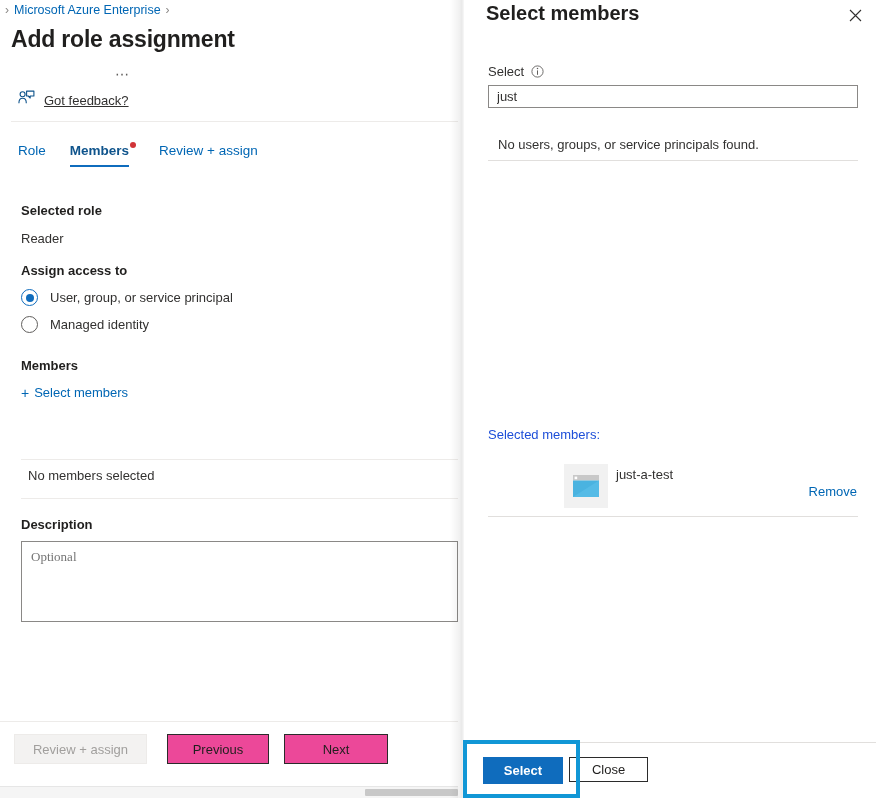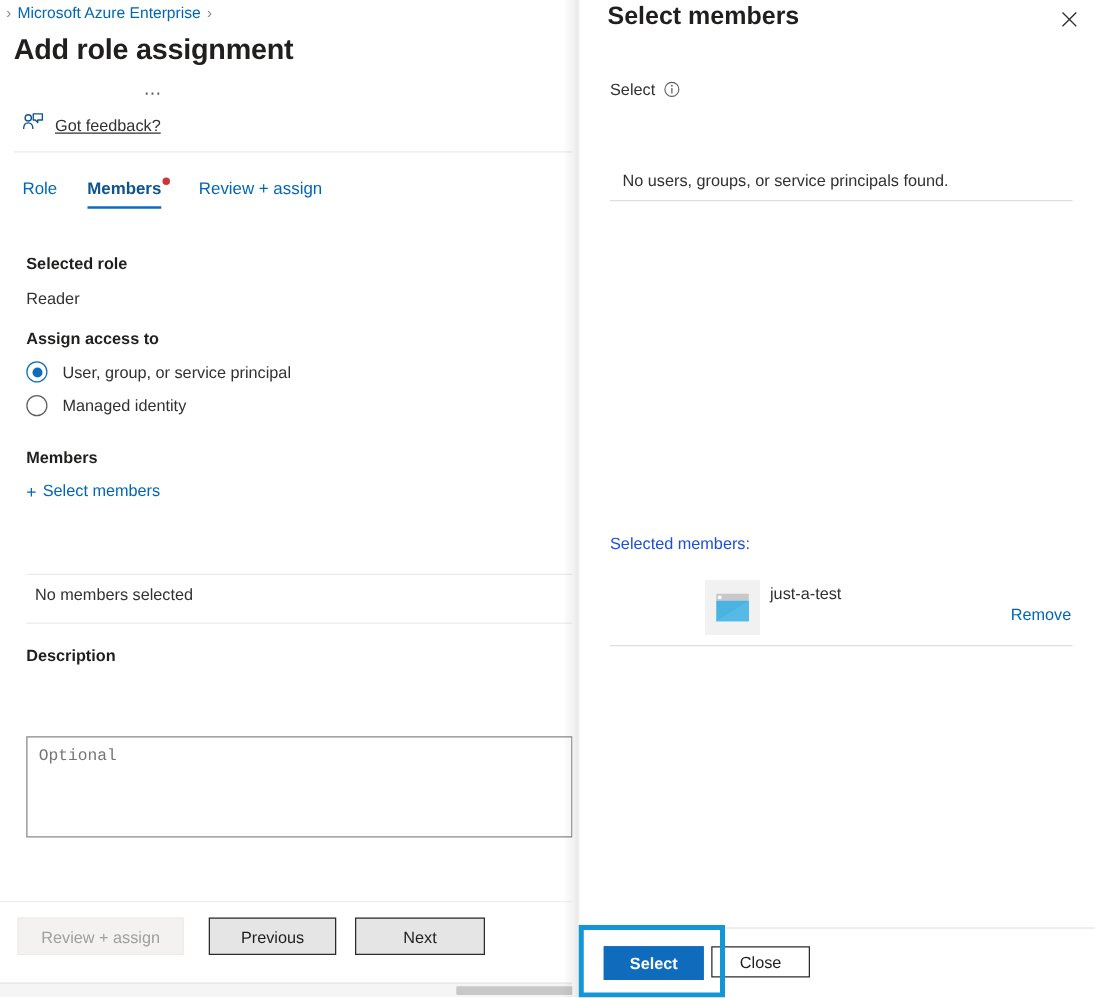--- a/index.html
+++ b/index.html
@@ -162,43 +162,42 @@
   #description-label { top: 517px; }
   .desc-box {
     position: absolute; left: 21px; top: 541px;
     width: 437px; height: 81px;
     border: 1px solid #8a8886;
     background: #ffffff;
     padding: 7px 9px;
     font-size: 13px;
     color: #a19f9d;
     resize: none;
-    font-family: Liberation Mono, monospace;
+    font-family: Liberation Serif, serif;
     outline: none;
-    margin-top: 48px;
   }
 
   
   .left-footer-rule {
     position: absolute; left: 0; top: 721px;
     width: 458px; height: 1px; background: #edebe9;
   }
   .left-footer {
     position: absolute; left: 0; top: 722px;
     width: 458px; height: 60px;
     background: #ffffff;
   }
   .btn {
     position: absolute;
     height: 30px;
     font-size: 13px;
     font-family: "Liberation Sans", sans-serif;
     display: flex; align-items: center; justify-content: center;
     cursor: pointer;
-    background: #e5e5e5;
+    background: #ec4899;
     border: 1px solid #2b2b2b;
     color: #201f1e;
   }
   .btn.disabled {
     background: #f3f2f1;
     border: 1px solid #edebe9;
     color: #a19f9d;
     cursor: default;
   }
   #btn-review-assign { left: 14px; top: 734px; width: 133px; }
@@ -443,20 +442,21 @@
       <span class="field-label">Select</span>
       <span class="info-icon">
         <svg width="13" height="13" viewBox="0 0 13 13">
           <circle cx="6.5" cy="6.5" r="5.6" fill="none" stroke="#605e5c" stroke-width="0.9"></circle>
           <circle cx="6.5" cy="3.5" r="0.75" fill="#605e5c"></circle>
           <path d="M6.5 5.4 V9.8" stroke="#605e5c" stroke-width="1" fill="none"></path>
         </svg>
       </span>
     </div>
 
+    <input class="search-input" type="text" placeholder="Search by name or email address" value="just" style="">
 
     <div class="no-results">No users, groups, or service principals found.</div>
     <div class="results-rule"></div>
 
     <div class="selected-members-label">Selected members:</div>
 
     <div class="member-row">
       <div class="member-avatar">
         <svg width="28" height="24" viewBox="0 0 28 24">
           <rect x="1" y="1" width="26" height="5.5" fill="#c8c8c8"></rect>

